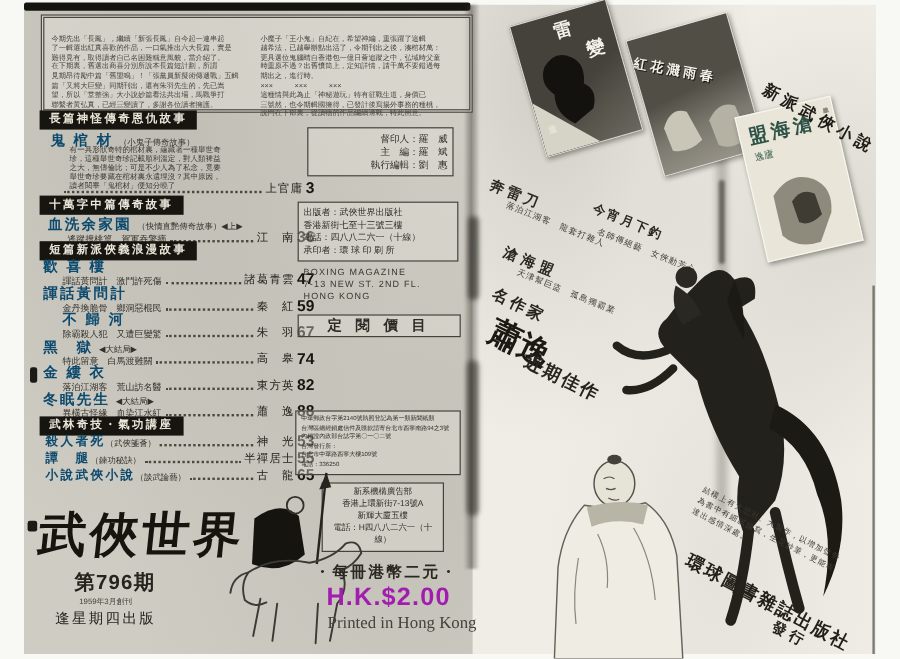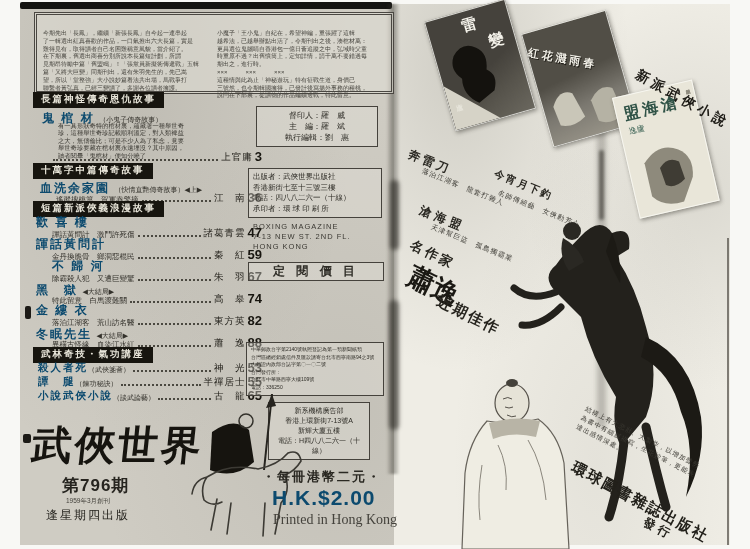--- a/index.html
+++ b/index.html
@@ -191,21 +191,21 @@
   <span class="pg">55</span>
 </div>
 <div class="abs trow" style="left:38px;top:388px;width:224px">
   <span class="etitle" style="font-size:10.5px">小說武俠小說</span>
   <span class="enote">（談武論藝）</span>
   <span class="lead"></span>
   <span class="auth">古　龍</span>
   <span class="pg">65</span>
 </div>
 
-<div class="abs mbox pre" style="left:256px;top:106px;width:112px;text-align:center;font-size:8px">督印人：羅　威
+<div class="abs mbox pre" style="left:256px;top:106px;width:112px;text-align:right;font-size:8px">督印人：羅　威
 主　編：羅　斌
 執行編輯：劉　惠</div>
 <div class="abs mbox pre" style="left:248px;top:168px;width:124px;font-size:7.5px;line-height:10.5px">出版者：武俠世界出版社
 香港新街七至十三號三樓
 電話：四八八二六一（十線）
 承印者：環 球 印 刷 所</div>
 <div class="abs pre" style="left:253px;top:222px;font-size:7.5px;line-height:10px;letter-spacing:1px;color:#3a3832">BOXING MAGAZINE
 7-13 NEW ST. 2ND FL.
 HONG KONG</div>
 <div class="abs mbox" style="left:248px;top:262px;width:126px">
@@ -229,21 +229,21 @@
 
 <svg class="abs" style="left:152px;top:390px" width="170" height="158" viewBox="0 0 170 158">
   <line x1="120" y1="4" x2="112" y2="80" stroke="#26241f" stroke-width="2"></line>
   <polygon points="120,4 114,18 124,16" fill="#26241f"></polygon>
   <path d="M60,42 Q82,26 97,40 L102,72 Q82,90 58,80 Z" fill="#16140f"></path>
   <circle cx="94" cy="31" r="7" fill="none" stroke="#33312b" stroke-width="1.5"></circle>
   <path d="M55,87 Q76,73 106,79 Q126,75 136,63 Q147,59 149,71 Q143,81 133,85 Q139,101 129,113 L123,144 M113,113 L111,146 M79,113 L75,144 M65,109 L59,140 M55,87 Q48,97 52,110 Q60,117 70,112 M55,87 Q42,90 40,104" stroke="#3c3a34" fill="none" stroke-width="1.6" stroke-linecap="round"></path>
 </svg>
 
 <div class="abs" style="left:262px;top:468px;font-size:13px;letter-spacing:2px;font-weight:bold;color:#2a2822">・每冊港幣二元・</div>
-<div class="abs" style="left:272px;top:486px;font-size:21px;font-weight:bold;letter-spacing:1px;color:#0c4a6e">H.K.$2.00</div>
+<div class="abs" style="left:272px;top:486px;font-size:21px;font-weight:bold;letter-spacing:1px;color:#a21caf">H.K.$2.00</div>
 <div class="abs" style="left:273px;top:512px;font-size:14px;font-family:'Liberation Serif','DejaVu Serif',serif;color:#44423c">Printed in Hong Kong</div>
 
 <div class="abs cover rot" style="left:424px;top:22px;width:82px;height:112px;transform:rotate(-16deg);background:linear-gradient(150deg,#45423c 55%,#57544c 75%,#6a675e)">
   <svg class="abs" style="left:0;top:0" width="82" height="112" viewBox="0 0 82 112">
     <polygon points="0,112 0,66 46,112" fill="#d6d3c7"></polygon>
     <path d="M18,40 Q30,28 42,38 Q52,46 46,62 Q56,70 48,84 L30,92 Q16,80 20,64 Q10,52 18,40 Z" fill="#14120e"></path>
   </svg>
   <span class="abs" style="left:34px;top:5px;color:#f4f2ea;font-size:15px;font-weight:bold">雷</span>
   <span class="abs" style="left:56px;top:27px;color:#f4f2ea;font-size:15px;font-weight:bold">變</span>
   <span class="abs" style="left:4px;top:82px;color:#e8e6dc;font-size:7px;writing-mode:vertical-rl">逸廬</span>

